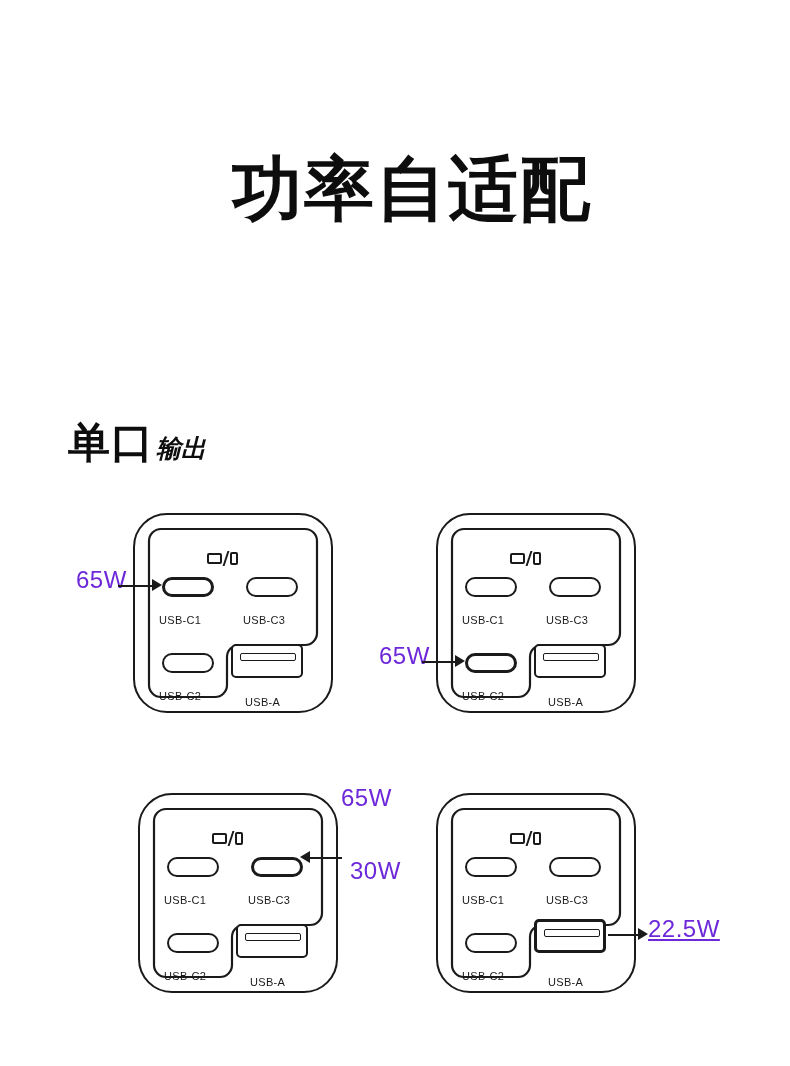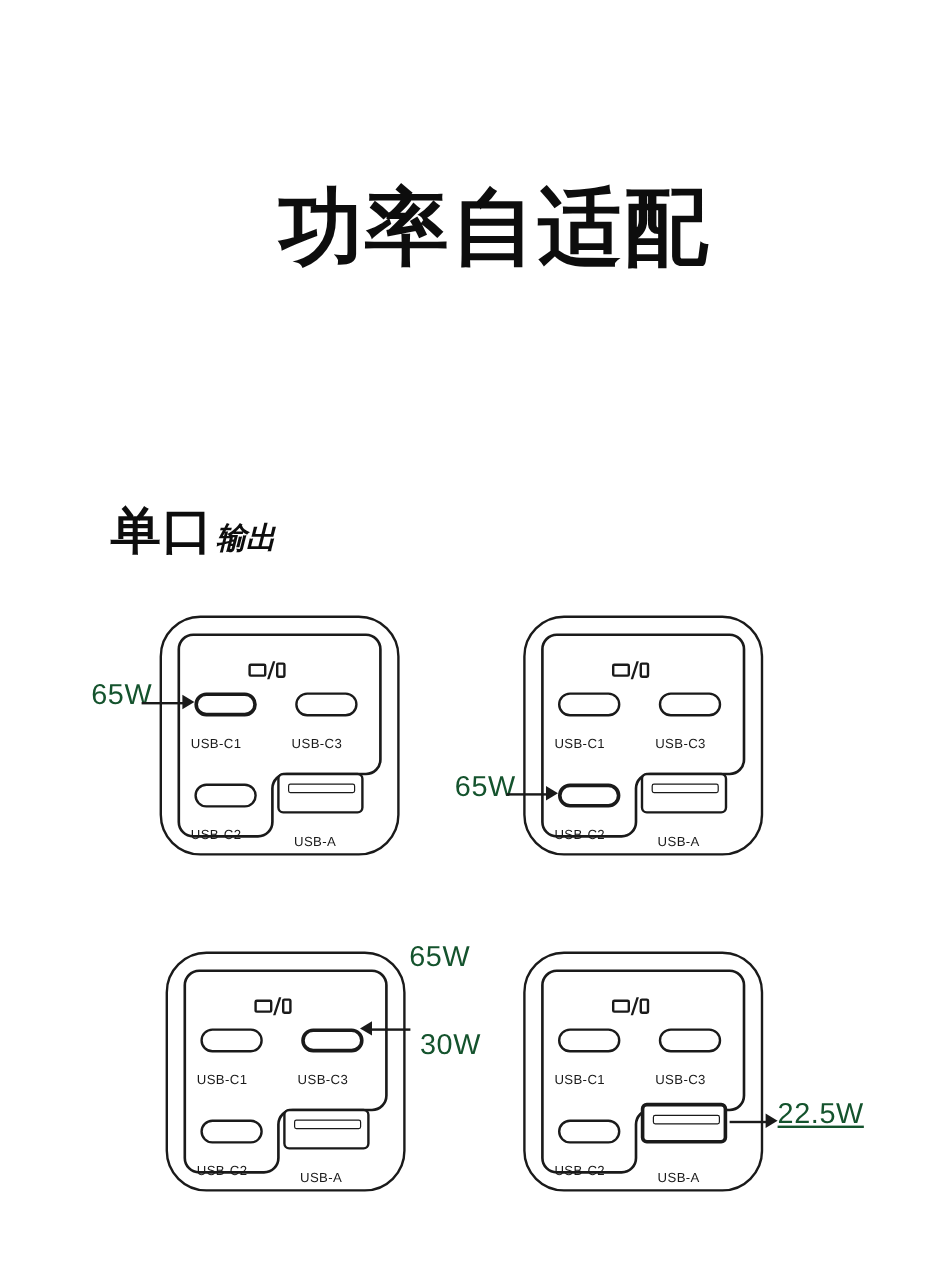--- a/index.html
+++ b/index.html
@@ -30,21 +30,21 @@
     color: #0d0d0d;
   }
   .headline-line {
     display: block;
   }
 
   
   .section-title {
     position: absolute;
     top: 415px;
-    left: 92px;
+    left: 68px;
     display: flex;
     align-items: baseline;
   }
   .section-title .big {
     font-size: 42px;
     font-weight: bold;
     letter-spacing: 1px;
     color: #0d0d0d;
   }
   .section-title .small {
@@ -151,21 +151,21 @@
     height: 13px;
     border: 2px solid #1a1a1a;
     border-radius: 2px;
     box-sizing: border-box;
   }
 
   
   .callout-text {
     position: absolute;
     font-size: 24px;
-    color: #14532d;
+    color: #6d28d9;
     white-space: nowrap;
     letter-spacing: 0.5px;
   }
   .callout-line {
     position: absolute;
     height: 2.2px;
     background: #1a1a1a;
   }
   .arrow-left, .arrow-right {
     position: absolute;

